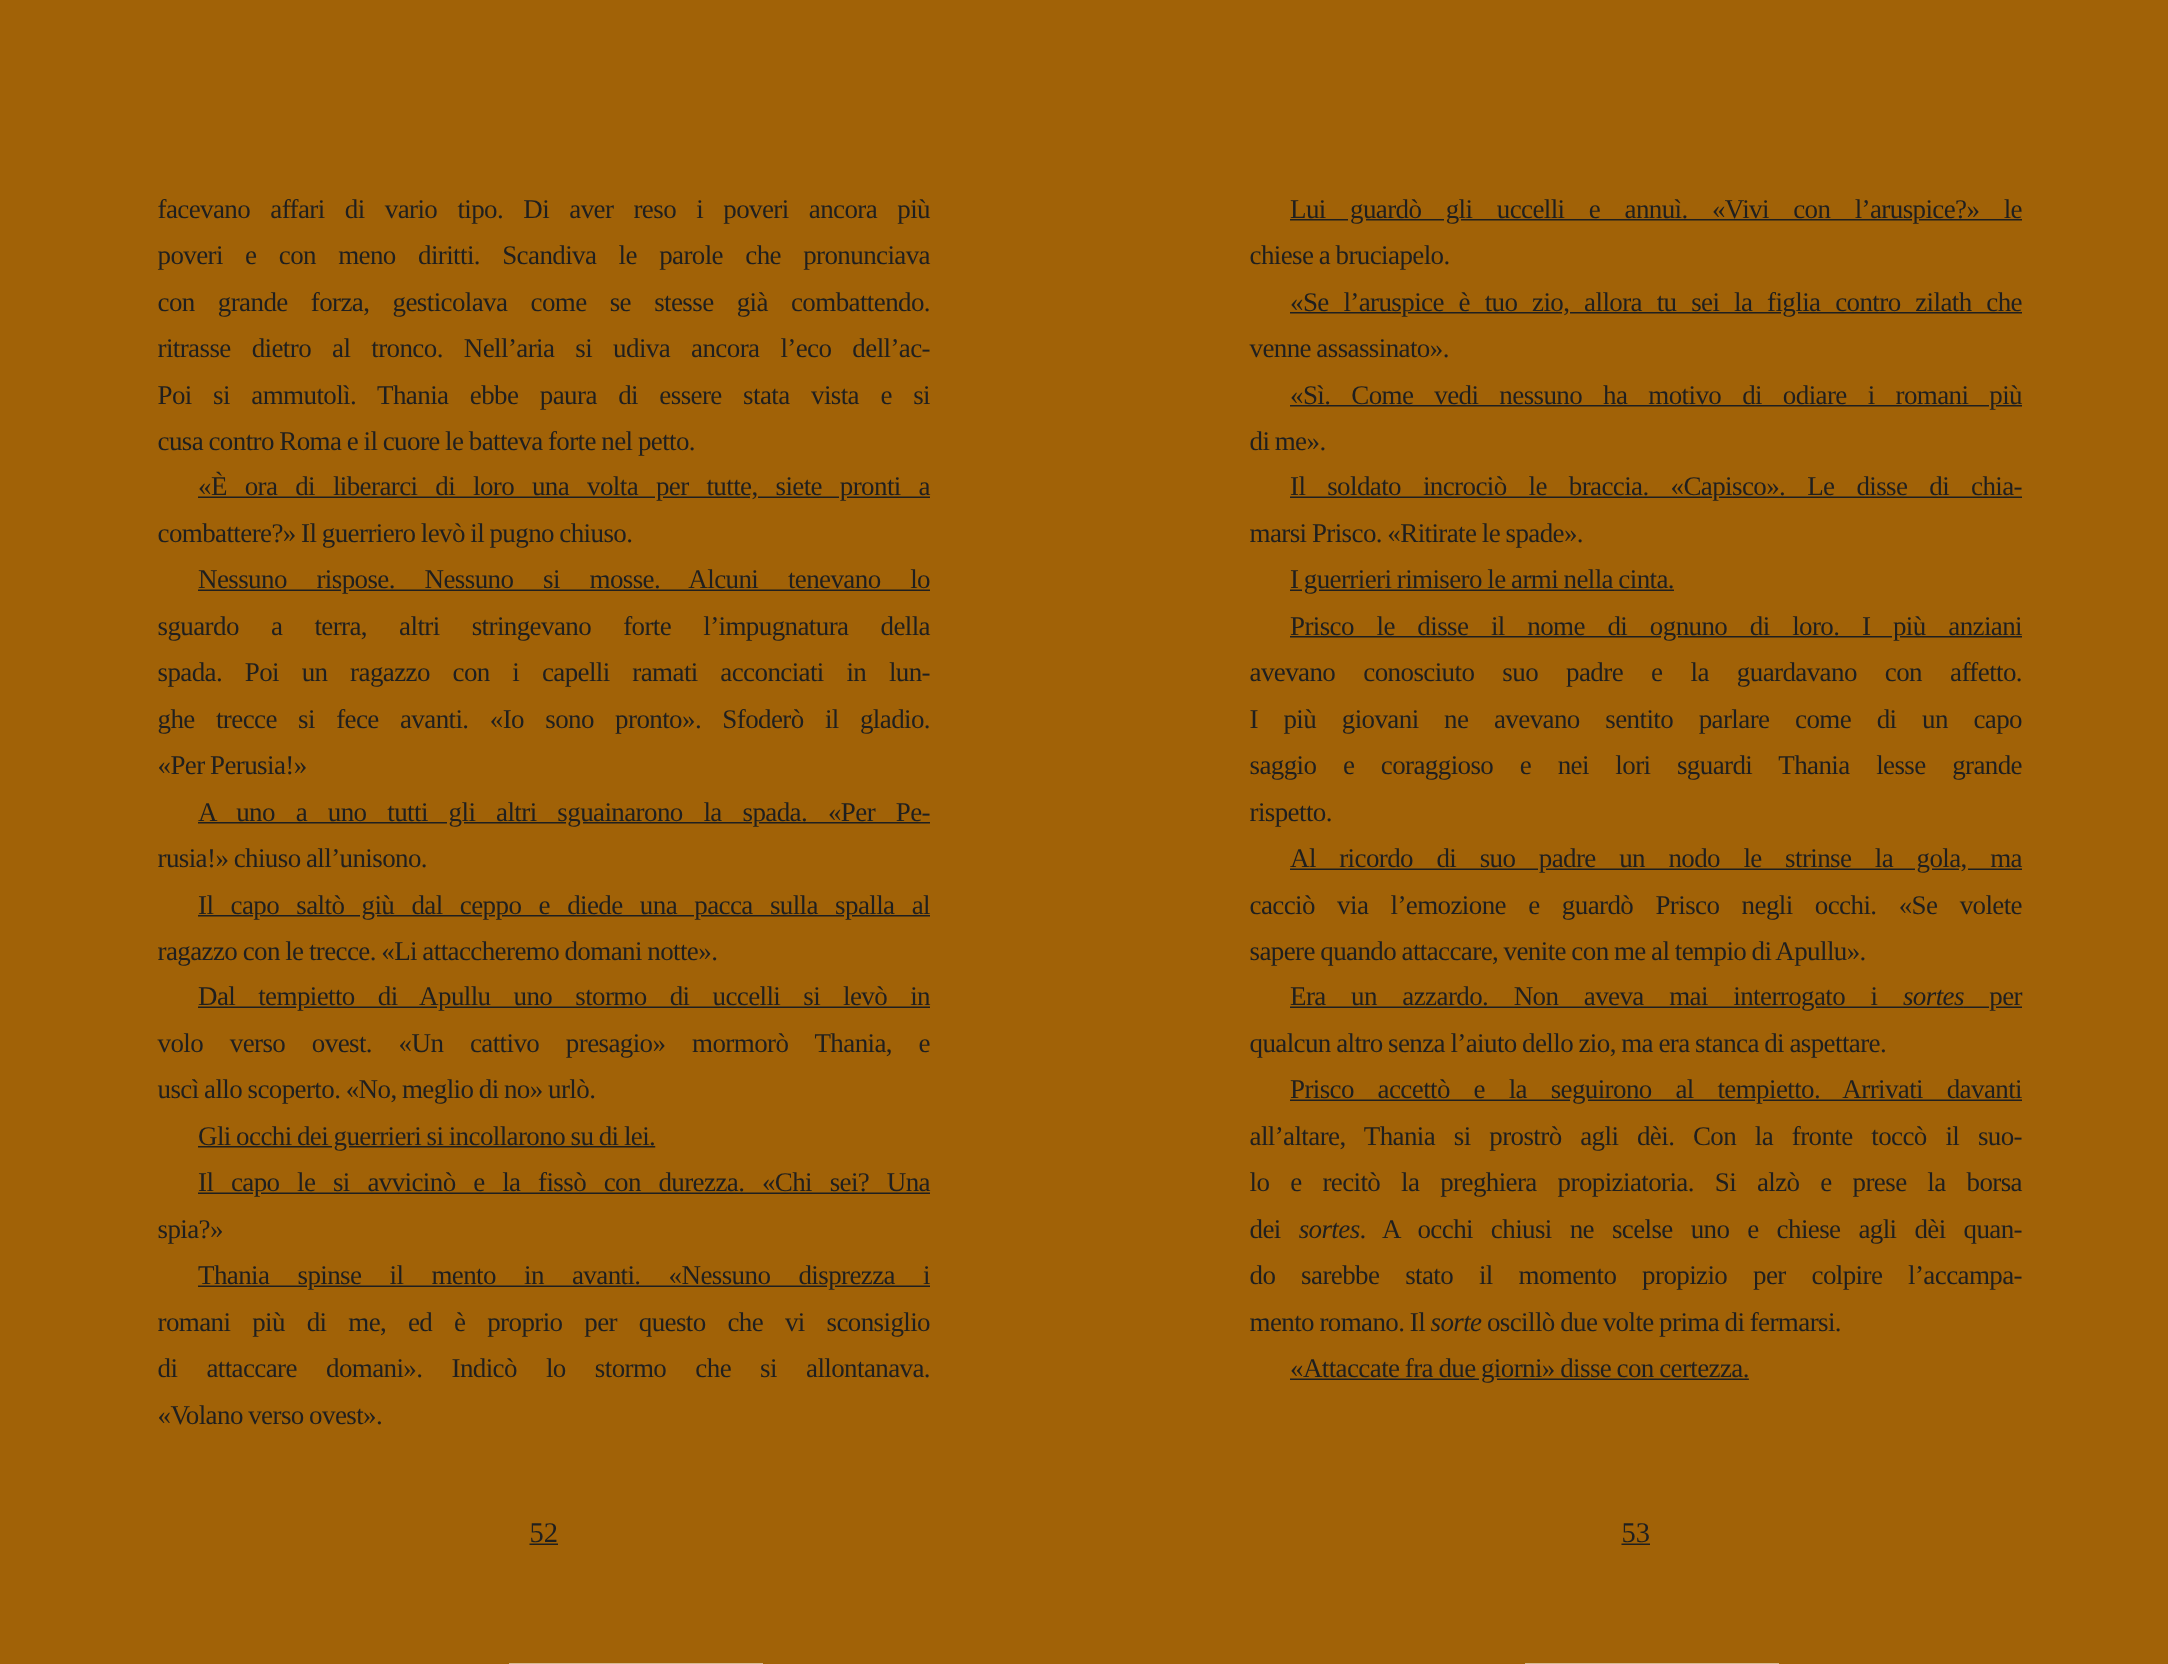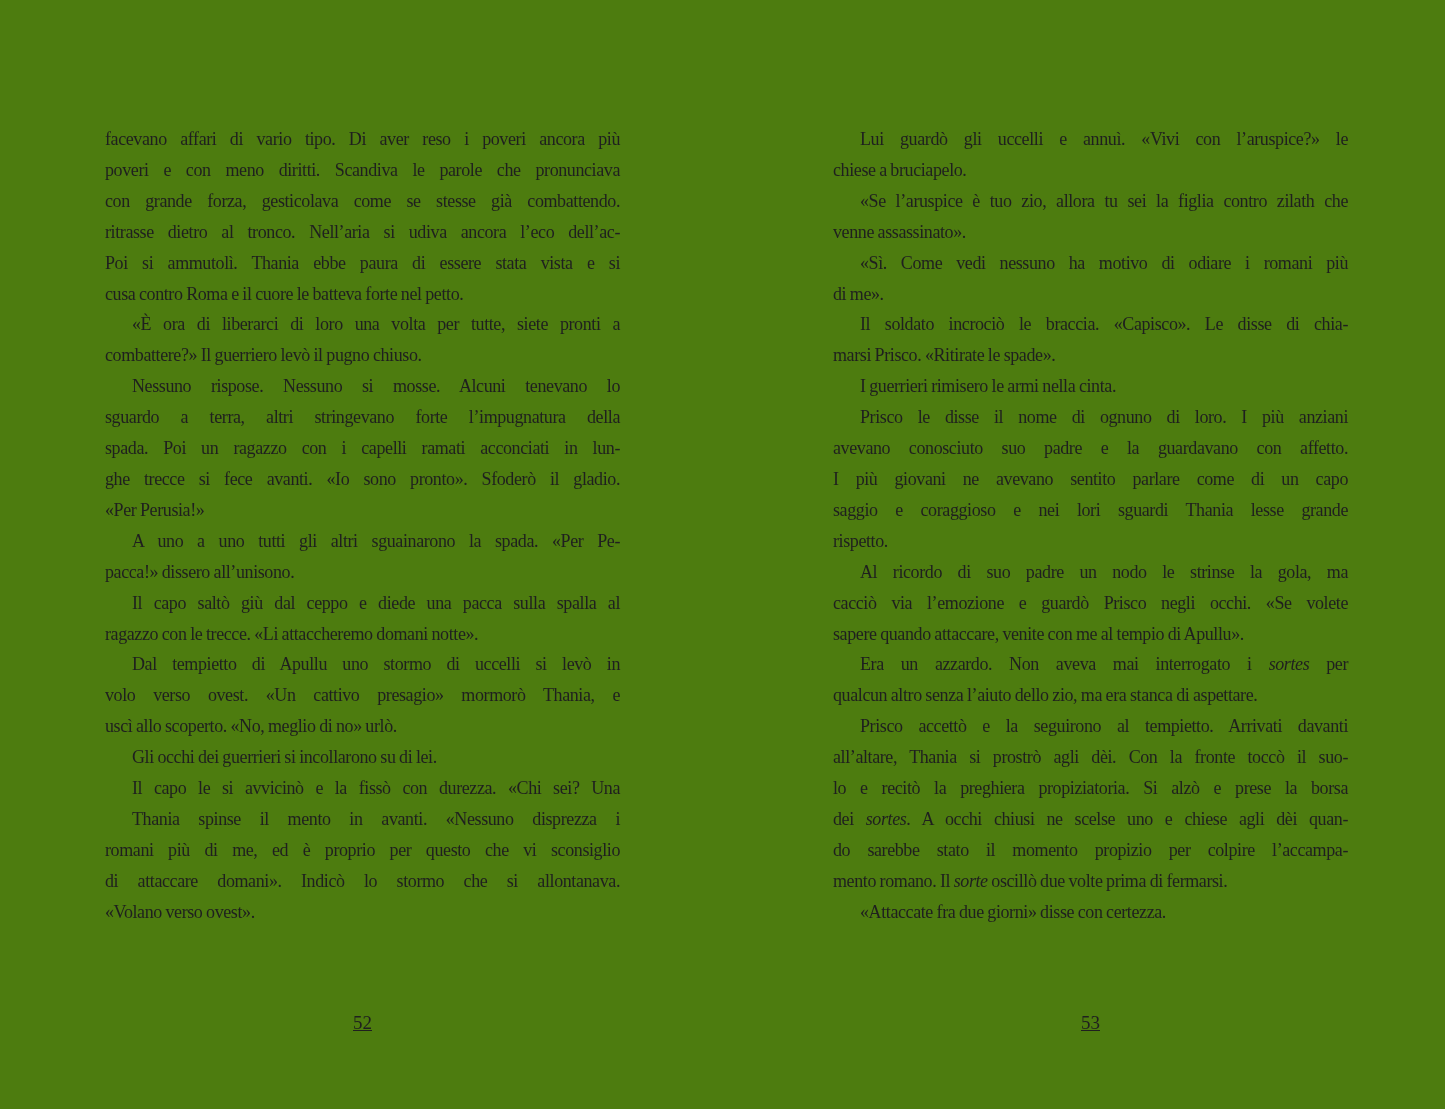--- a/index.html
+++ b/index.html
@@ -4,21 +4,21 @@
 <style>
   html, body {
     margin: 0;
     padding: 0;
     background: #ffffff;
   }
   .spread {
     position: relative;
     width: 1445px;
     height: 1109px;
-    background: #4d7c0f;
+    background: #a16207;
     font-family: "Liberation Serif", serif;
     color: #1f1f1f;
     overflow: hidden;
   }
   .page {
     position: absolute;
     top: 0;
     height: 1109px;
     width: 515px;
   }
@@ -37,20 +37,21 @@
   .line {
     text-align: left;
   }
   .line.justify {
     text-align: justify;
     text-align-last: justify;
     -moz-text-align-last: justify;
   }
   .line.indent {
     padding-left: 27px;
+    text-decoration: underline;
   }
   .page-number {
     position: absolute;
     top: 1012px;
     left: 0;
     width: 515px;
     text-align: center;
     font-size: 19px;
     letter-spacing: 0;
     text-decoration: underline;
@@ -70,28 +71,29 @@
         <div class="line justify"><span>Poi si ammutolì. Thania ebbe paura di essere stata vista e si</span></div>
         <div class="line"><span>cusa contro Roma e il cuore le batteva forte nel petto.</span></div>
         <div class="line justify indent"><span>«È ora di liberarci di loro una volta per tutte, siete pronti a</span></div>
         <div class="line"><span>combattere?» Il guerriero levò il pugno chiuso.</span></div>
         <div class="line justify indent"><span>Nessuno rispose. Nessuno si mosse. Alcuni tenevano lo</span></div>
         <div class="line justify"><span>sguardo a terra, altri stringevano forte l’impugnatura della</span></div>
         <div class="line justify"><span>spada. Poi un ragazzo con i capelli ramati acconciati in lun-</span></div>
         <div class="line justify"><span>ghe trecce si fece avanti. «Io sono pronto». Sfoderò il gladio.</span></div>
         <div class="line"><span>«Per Perusia!»</span></div>
         <div class="line justify indent"><span>A uno a uno tutti gli altri sguainarono la spada. «Per Pe-</span></div>
-        <div class="line"><span>pacca!» dissero all’unisono.</span></div>
+        <div class="line"><span>rusia!» chiuso all’unisono.</span></div>
         <div class="line justify indent"><span>Il capo saltò giù dal ceppo e diede una pacca sulla spalla al</span></div>
         <div class="line"><span>ragazzo con le trecce. «Li attaccheremo domani notte».</span></div>
         <div class="line justify indent"><span>Dal tempietto di Apullu uno stormo di uccelli si levò in</span></div>
         <div class="line justify"><span>volo verso ovest. «Un cattivo presagio» mormorò Thania, e</span></div>
         <div class="line"><span>uscì allo scoperto. «No, meglio di no» urlò.</span></div>
         <div class="line indent"><span>Gli occhi dei guerrieri si incollarono su di lei.</span></div>
         <div class="line justify indent"><span>Il capo le si avvicinò e la fissò con durezza. «Chi sei? Una</span></div>
+        <div class="line"><span>spia?»</span></div>
         <div class="line justify indent"><span>Thania spinse il mento in avanti. «Nessuno disprezza i</span></div>
         <div class="line justify"><span>romani più di me, ed è proprio per questo che vi sconsiglio</span></div>
         <div class="line justify"><span>di attaccare domani». Indicò lo stormo che si allontanava.</span></div>
         <div class="line"><span>«Volano verso ovest».</span></div>
       </div>
     <div class="page-number">52</div>
   </div>
 
   <div class="page page-right">
     <div class="text-column">

